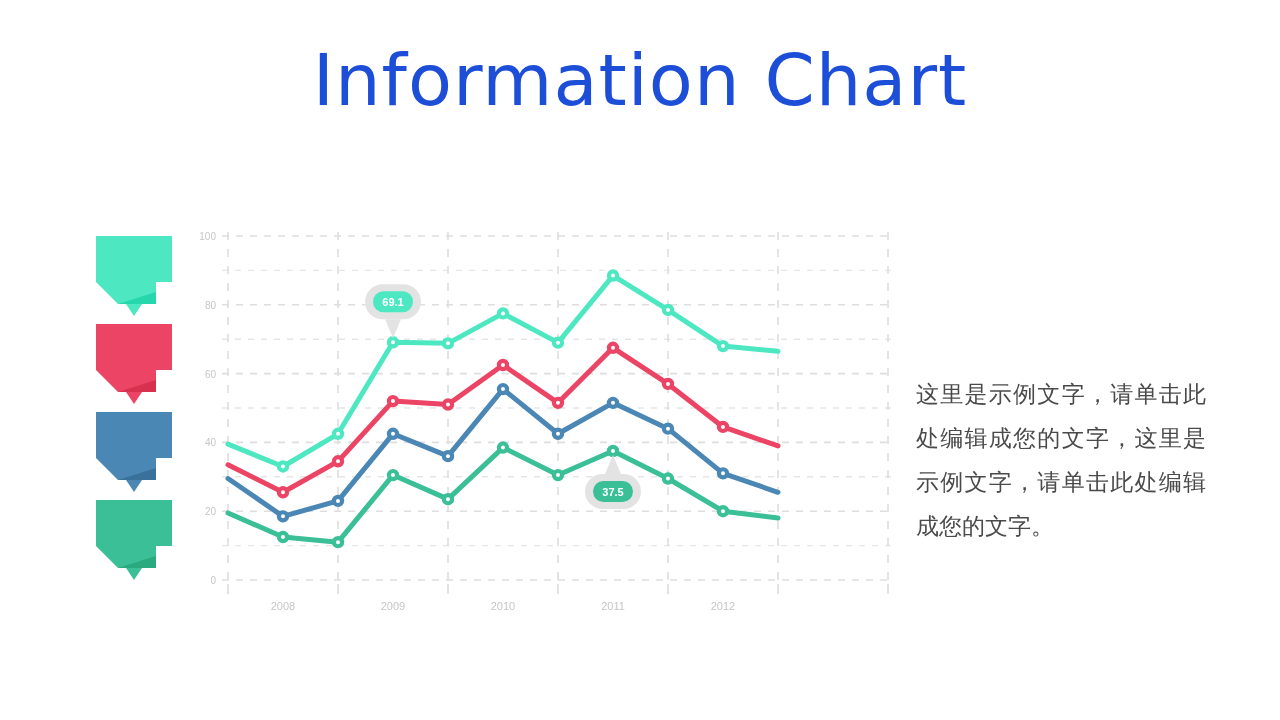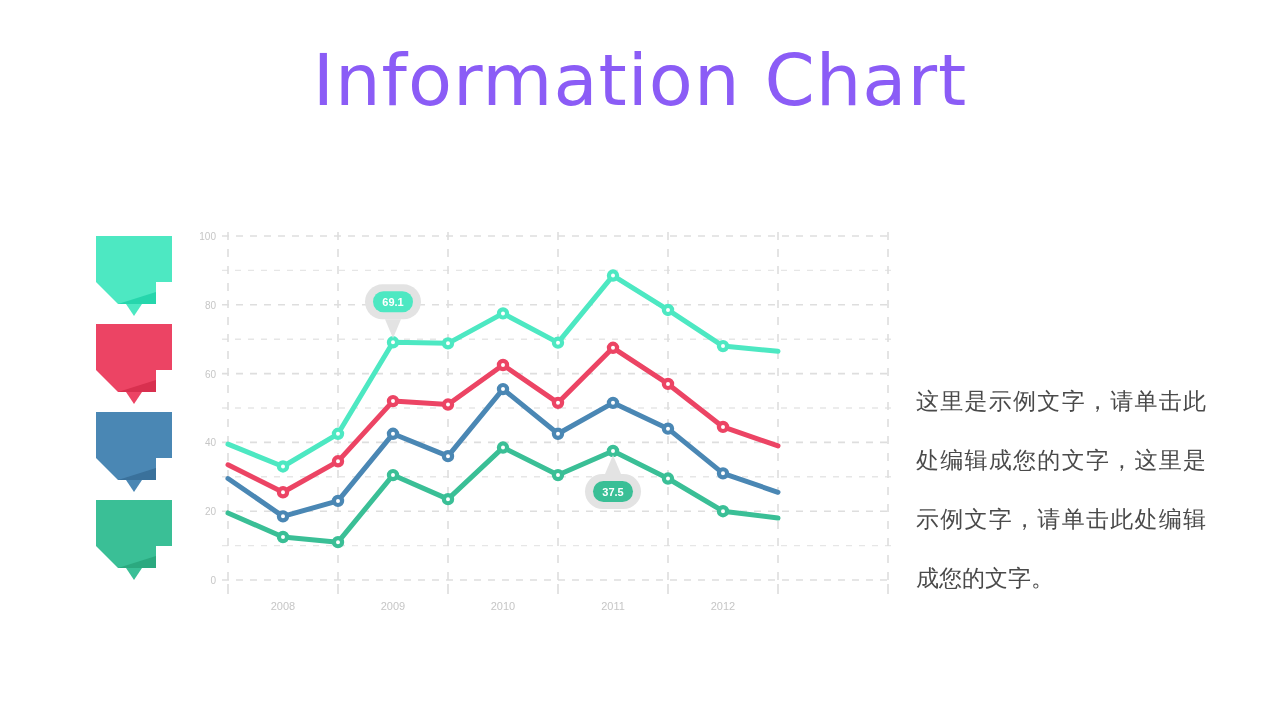--- a/index.html
+++ b/index.html
@@ -6,21 +6,21 @@
   body{
     width:1280px;height:720px;background:#ffffff;overflow:hidden;
     font-family:"Liberation Sans","DejaVu Sans",sans-serif;
     -webkit-font-smoothing:antialiased;
   }
   .slide{position:relative;width:1280px;height:720px;}
 
   
   .title{
     position:absolute;left:0;top:38px;width:1280px;text-align:center;
-    font-size:72px;font-weight:400;color:#8b5cf6;letter-spacing:1px;
+    font-size:72px;font-weight:400;color:#1d4ed8;letter-spacing:1px;
     font-family:"DejaVu Sans","Liberation Sans",sans-serif;
   }
 
   
   .ribbons{position:absolute;left:88px;top:236px;width:92px;height:346px;}
   .ribbon{position:absolute;left:0;width:92px;height:80px;}
   .ribbon svg{display:block;width:92px;height:80px;}
 
   
   .chart{position:absolute;left:190px;top:226px;width:710px;height:380px;}
@@ -32,21 +32,21 @@
   .vgrid{stroke:#dedede;stroke-width:1.6;stroke-dasharray:8 9;}
   .tick{stroke:#dcdcdc;stroke-width:1.6;}
   .series-line{fill:none;stroke-width:5;stroke-linecap:round;stroke-linejoin:round;}
   .marker-ring{stroke-width:4.2;fill:#ffffff;}
   .callout-text{font-size:11px;font-weight:700;fill:#ffffff;
     font-family:"Liberation Sans",sans-serif;text-anchor:middle;}
 
   
   .bodytext{
     position:absolute;left:916px;top:372px;width:290px;
-    font-size:23px;line-height:59px;color:#4a4a4a;text-align:justify;
+    font-size:23px;line-height:44px;color:#4a4a4a;text-align:justify;
     font-family:"DejaVu Sans","Liberation Sans",sans-serif;
   }
 </style>
 </head>
 <body>
 
 <div class="slide">
 
   <div class="title">Information Chart</div>
 

